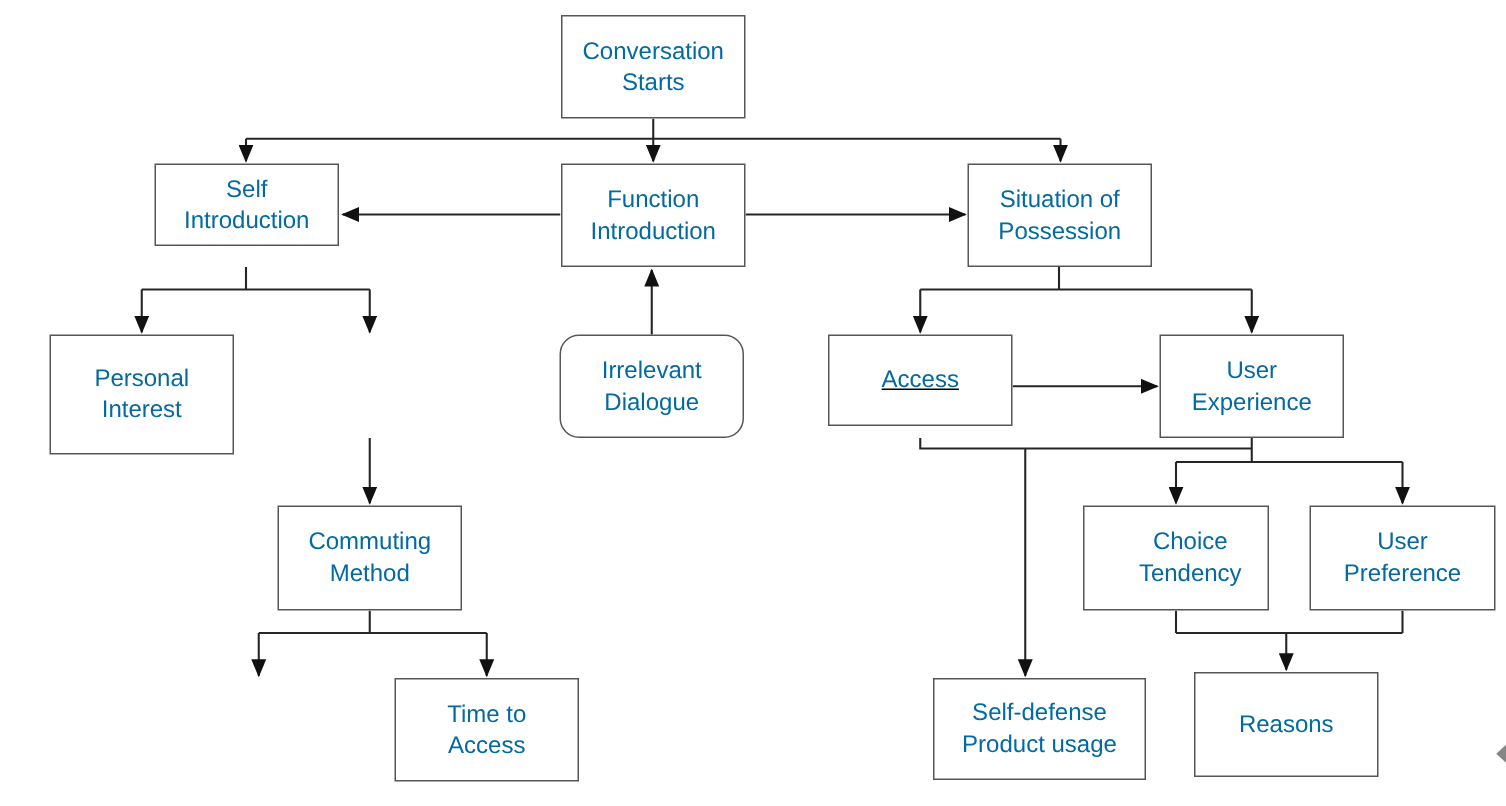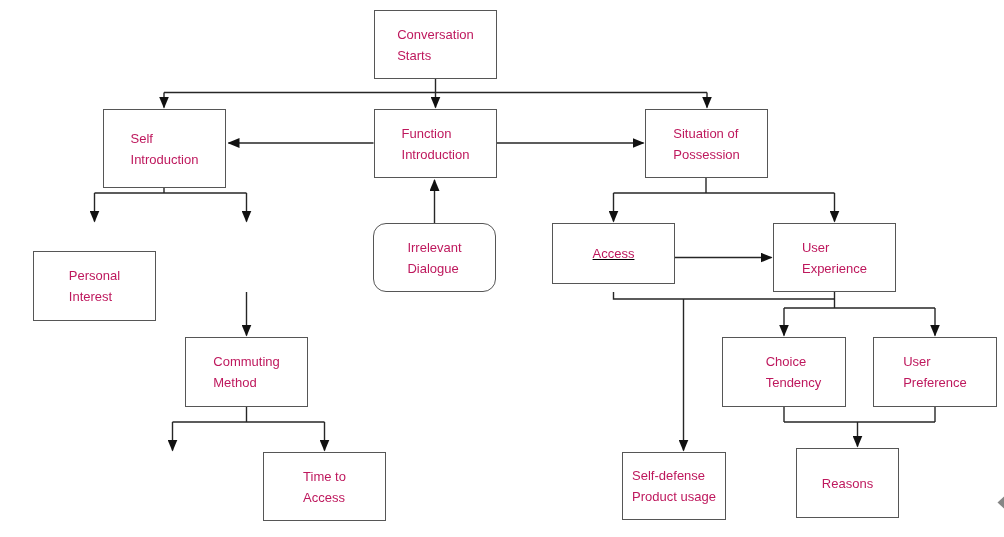--- a/index.html
+++ b/index.html
@@ -26,23 +26,24 @@
     position: absolute;
     box-sizing: border-box;
     border: 1.5px solid #565656;
     background: #ffffff;
     display: flex;
     align-items: center;
     justify-content: center;
   }
   .node-label {
     white-space: pre-line;
-    font-size: 13px;
+    text-align: center;
+    font-size: 16px;
     line-height: 21px;
-    color: #be185d;
+    color: #0369a1;
   }
 </style>
 </head>
 <body>
 
 <div id="canvas">
 
   <svg id="connector-layer" width="1004" height="537" viewBox="0 0 1004 537" fill="none" stroke="#262626" stroke-width="1.4">
     <defs>
       <marker id="arrow" viewBox="0 0 12 10" markerUnits="userSpaceOnUse" markerWidth="12" markerHeight="10" refX="11" refY="5" orient="auto">
@@ -93,33 +94,33 @@
     <polyline points="784,422 935,422"></polyline>
     <line x1="857.5" y1="422" x2="857.5" y2="446.5" marker-end="url(#arrow)"></line>
 
     <polygon points="1004,496.5 997.5,502.5 1004,508.5" fill="#868686" stroke="none"></polygon>
   </svg>
 
   <div class="node" style="left:374px; top:10px;  width:123px; height:69px;">
     <span class="node-label">Conversation
 Starts</span>
   </div>
-  <div class="node" style="left:103px; top:109px; width:123px; height:79px;">
+  <div class="node" style="left:103px; top:109px; width:123px; height:55px;">
     <span class="node-label">Self
 Introduction</span>
   </div>
   <div class="node" style="left:374px; top:109px; width:123px; height:69px;">
     <span class="node-label">Function
 Introduction</span>
   </div>
   <div class="node" style="left:645px; top:109px; width:123px; height:69px;">
     <span class="node-label">Situation of
 Possession</span>
   </div>
-  <div class="node" style="left:33px;  top:223px; width:123px; height:70px;margin-top:28px;">
+  <div class="node" style="left:33px;  top:223px; width:123px; height:80px;">
     <span class="node-label">Personal
 Interest</span>
   </div>
   <div class="node" style="left:373px; top:223px; width:123px; height:69px;border-radius:13px;">
     <span class="node-label">Irrelevant
 Dialogue</span>
   </div>
   <div class="node" style="left:552px; top:223px; width:123px; height:61px;text-decoration:underline;">
     <span class="node-label">Access</span>
   </div>
@@ -136,21 +137,21 @@
 Tendency</span>
   </div>
   <div class="node" style="left:873px; top:337px; width:124px; height:70px;">
     <span class="node-label">User
 Preference</span>
   </div>
   <div class="node" style="left:263px; top:452px; width:123px; height:69px;">
     <span class="node-label">Time to
 Access</span>
   </div>
-  <div class="node" style="left:622px; top:452px; width:104px; height:68px;">
+  <div class="node" style="left:622px; top:452px; width:142px; height:68px;">
     <span class="node-label">Self-defense
 Product usage</span>
   </div>
-  <div class="node" style="left:796px; top:448px; width:103px; height:70px;">
+  <div class="node" style="left:796px; top:448px; width:123px; height:70px;">
     <span class="node-label">Reasons</span>
   </div>
 
 </div>
 
 </body></html>

